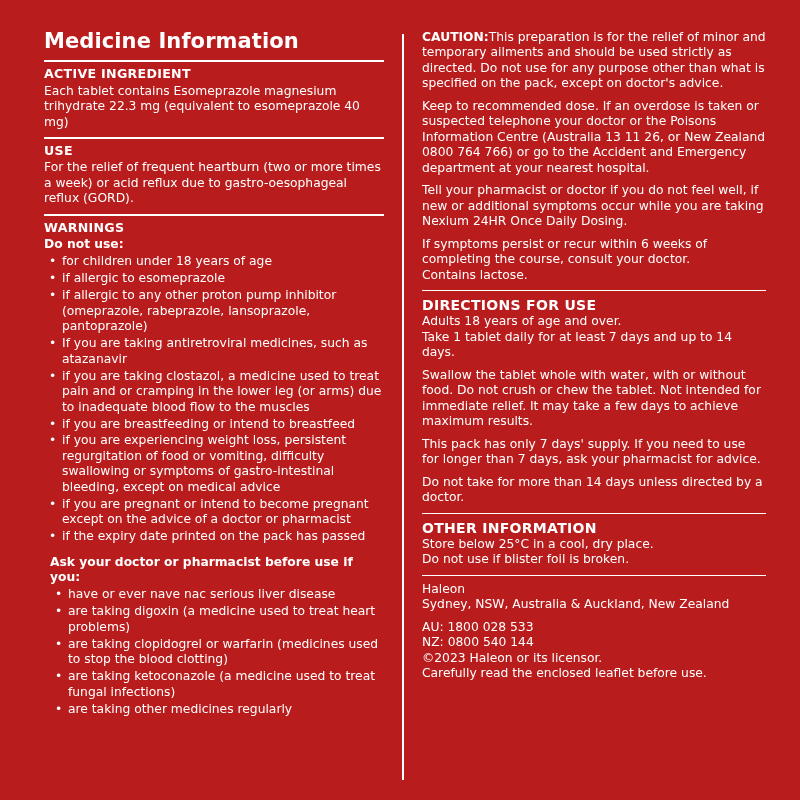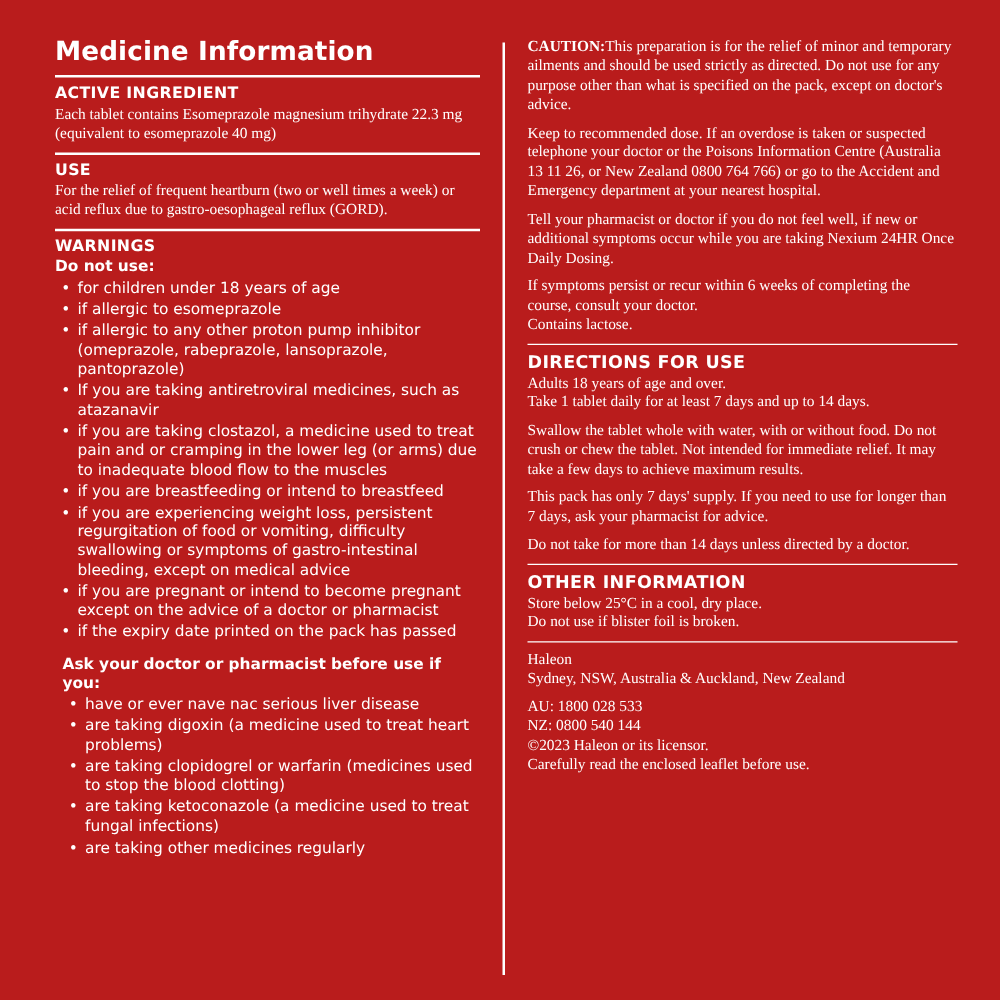--- a/index.html
+++ b/index.html
@@ -70,21 +70,20 @@
   .sec-head-lg {
     font-size: 14px;
     font-weight: bold;
     letter-spacing: 0.3px;
     margin: 0 0 1px 0;
   }
   p {
     margin: 0 0 7px 0;
     font-size: 12.3px;
     line-height: 1.26;
-    font-family: Liberation Serif, serif;
   }
   p.nogap { margin-bottom: 0; }
   ul {
     margin: 0 0 7px 0;
     padding: 0 0 0 16px;
     list-style: none;
   }
   ul li {
     position: relative;
     font-size: 12.3px;
@@ -125,21 +124,21 @@
     <h1 class="title">Medicine Information</h1>
 
     <div class="hr"></div>
 
     <div class="sec-head">ACTIVE INGREDIENT</div>
     <p>Each tablet contains Esomeprazole magnesium trihydrate 22.3 mg (equivalent to esomeprazole 40 mg)</p>
 
     <div class="hr"></div>
 
     <div class="sec-head">USE</div>
-    <p>For the relief of frequent heartburn (two or well times a week) or acid reflux due to gastro-oesophageal reflux (GORD).</p>
+    <p>For the relief of frequent heartburn (two or more times a week) or acid reflux due to gastro-oesophageal reflux (GORD).</p>
 
     <div class="hr"></div>
 
     <div class="sec-head">WARNINGS</div>
     <div class="subhead">Do not use:</div>
 
     <ul>
       <li>for children under 18 years of age</li>
       <li>if allergic to esomeprazole</li>
       <li>if allergic to any other proton pump inhibitor (omeprazole, rabeprazole, lansoprazole, pantoprazole)</li>

